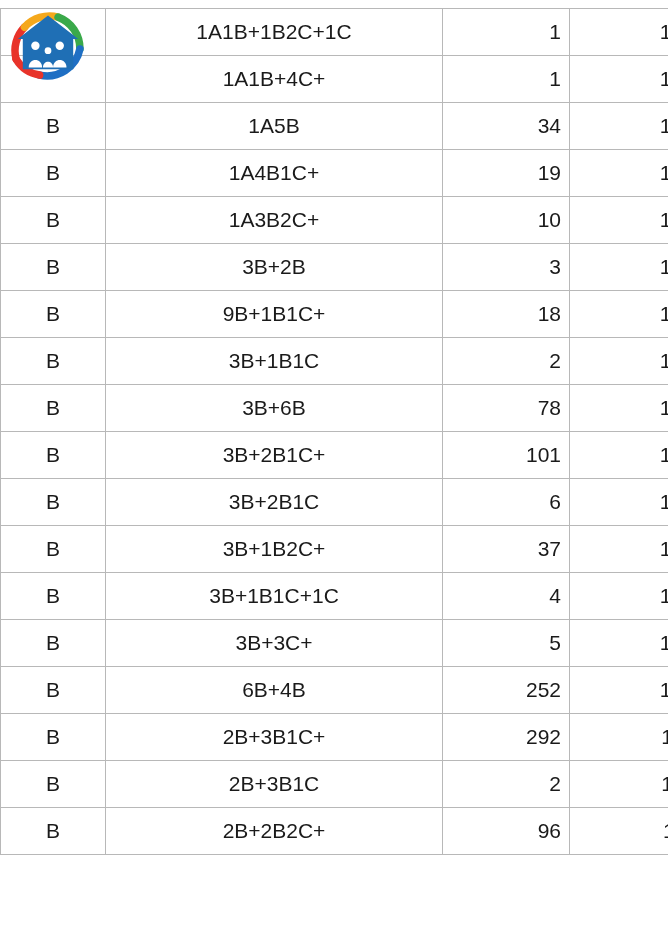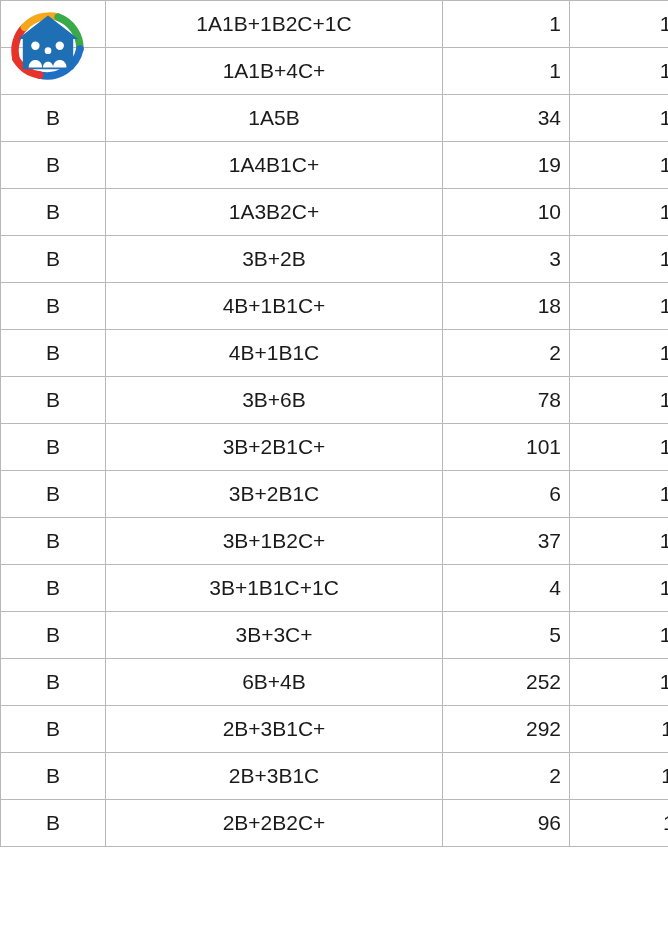--- a/index.html
+++ b/index.html
@@ -10,21 +10,21 @@
   body {
     width: 668px;
     height: 939px;
     overflow: hidden;
     font-family: "Liberation Sans", sans-serif;
     position: relative;
   }
   #sheet {
     position: absolute;
     left: 0;
-    top: 0;
+    top: 8px;
     width: 668px;
   }
   table.grid {
     border-collapse: collapse;
     table-layout: fixed;
     width: 668px;
   }
   table.grid td {
     border-right: 1px solid #b8b8b8;
     border-bottom: 1px solid #b8b8b8;
@@ -93,27 +93,27 @@
           <td class="col-d">10,205</td>
         </tr>
         <tr>
           <td class="col-a">B</td>
           <td class="col-b">3B+2B</td>
           <td class="col-c">3</td>
           <td class="col-d">10,208</td>
         </tr>
         <tr>
           <td class="col-a">B</td>
-          <td class="col-b">4B+1B1C+</td>
+          <td class="col-b">9B+1B1C+</td>
           <td class="col-c">18</td>
           <td class="col-d">10,226</td>
         </tr>
         <tr>
           <td class="col-a">B</td>
-          <td class="col-b">4B+1B1C</td>
+          <td class="col-b">3B+1B1C</td>
           <td class="col-c">2</td>
           <td class="col-d">10,228</td>
         </tr>
         <tr>
           <td class="col-a">B</td>
           <td class="col-b">3B+6B</td>
           <td class="col-c">78</td>
           <td class="col-d">10,306</td>
         </tr>
         <tr>

